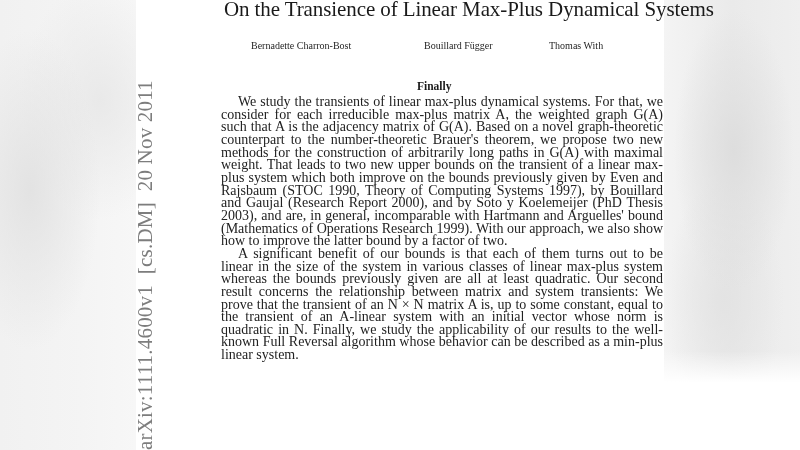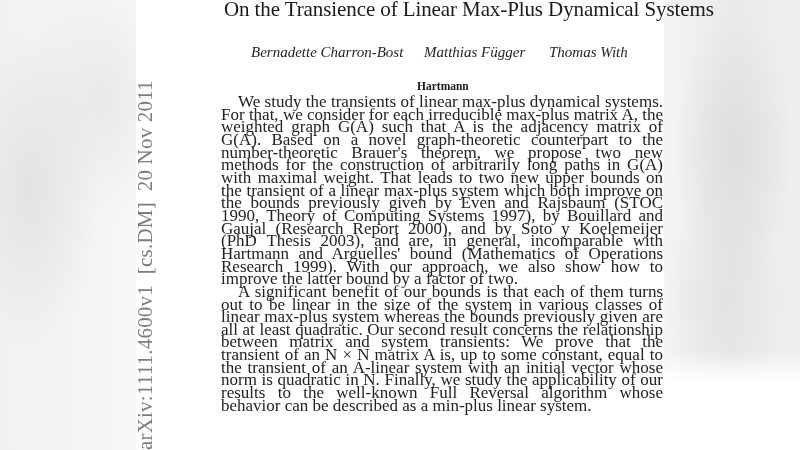--- a/index.html
+++ b/index.html
@@ -60,45 +60,44 @@
       top: -4px;
       width: 434px;
       font-size: 21px;
       line-height: 26px;
       white-space: nowrap;
       color: #1a1a1a;
       letter-spacing: -0.1px;
     }
     .author {
       position: absolute;
-      top: 44px;
-      font-size: 15px;
+      top: 38px;
+      font-size: 10px;
       line-height: 16px;
       white-space: nowrap;
       color: #1f1f1f;
-      font-style: italic;
     }
     .author-1 { left: 251px; }
     .author-2 { left: 424px; }
     .author-3 { left: 549px; }
     .abstract-heading {
       position: absolute;
       left: 417px;
       top: 79px;
       font-size: 11.5px;
       font-weight: bold;
       line-height: 14px;
       color: #1a1a1a;
     }
     .abstract-body {
       position: absolute;
       left: 221px;
       top: 96px;
       width: 442px;
-      font-size: 17px;
+      font-size: 14px;
       line-height: 12.65px;
       text-align: justify;
       color: #222222;
     }
     .abstract-body p {
       margin: 0;
       text-indent: 17px;
     }
   </style>
 </head>
@@ -107,21 +106,21 @@
 <div class="bg-left"></div>
 <div class="bg-right"></div>
 
 <div class="page"></div>
 
 <div class="arxiv-stamp">arXiv:1111.4600v1  [cs.DM]  20 Nov 2011</div>
 
 <div class="title">On the Transience of Linear Max-Plus Dynamical Systems</div>
 
 <div class="author author-1">Bernadette Charron-Bost</div>
-<div class="author author-2">Matthias Függer</div>
+<div class="author author-2">Bouillard Függer</div>
 <div class="author author-3">Thomas With</div>
 
-<div class="abstract-heading">Hartmann</div>
+<div class="abstract-heading">Finally</div>
 
 <div class="abstract-body">
   <p>We study the transients of linear max-plus dynamical systems. For that, we consider for each irreducible max-plus matrix A, the weighted graph G(A) such that A is the adjacency matrix of G(A). Based on a novel graph-theoretic counterpart to the number-theoretic Brauer's theorem, we propose two new methods for the construction of arbitrarily long paths in G(A) with maximal weight. That leads to two new upper bounds on the transient of a linear max-plus system which both improve on the bounds previously given by Even and Rajsbaum (STOC 1990, Theory of Computing Systems 1997), by Bouillard and Gaujal (Research Report 2000), and by Soto y Koelemeijer (PhD Thesis 2003), and are, in general, incomparable with Hartmann and Arguelles' bound (Mathematics of Operations Research 1999). With our approach, we also show how to improve the latter bound by a factor of two.</p>
   <p>A significant benefit of our bounds is that each of them turns out to be linear in the size of the system in various classes of linear max-plus system whereas the bounds previously given are all at least quadratic. Our second result concerns the relationship between matrix and system transients: We prove that the transient of an N × N matrix A is, up to some constant, equal to the transient of an A-linear system with an initial vector whose norm is quadratic in N. Finally, we study the applicability of our results to the well-known Full Reversal algorithm whose behavior can be described as a min-plus linear system.</p>
 </div>
 
 </body></html>

